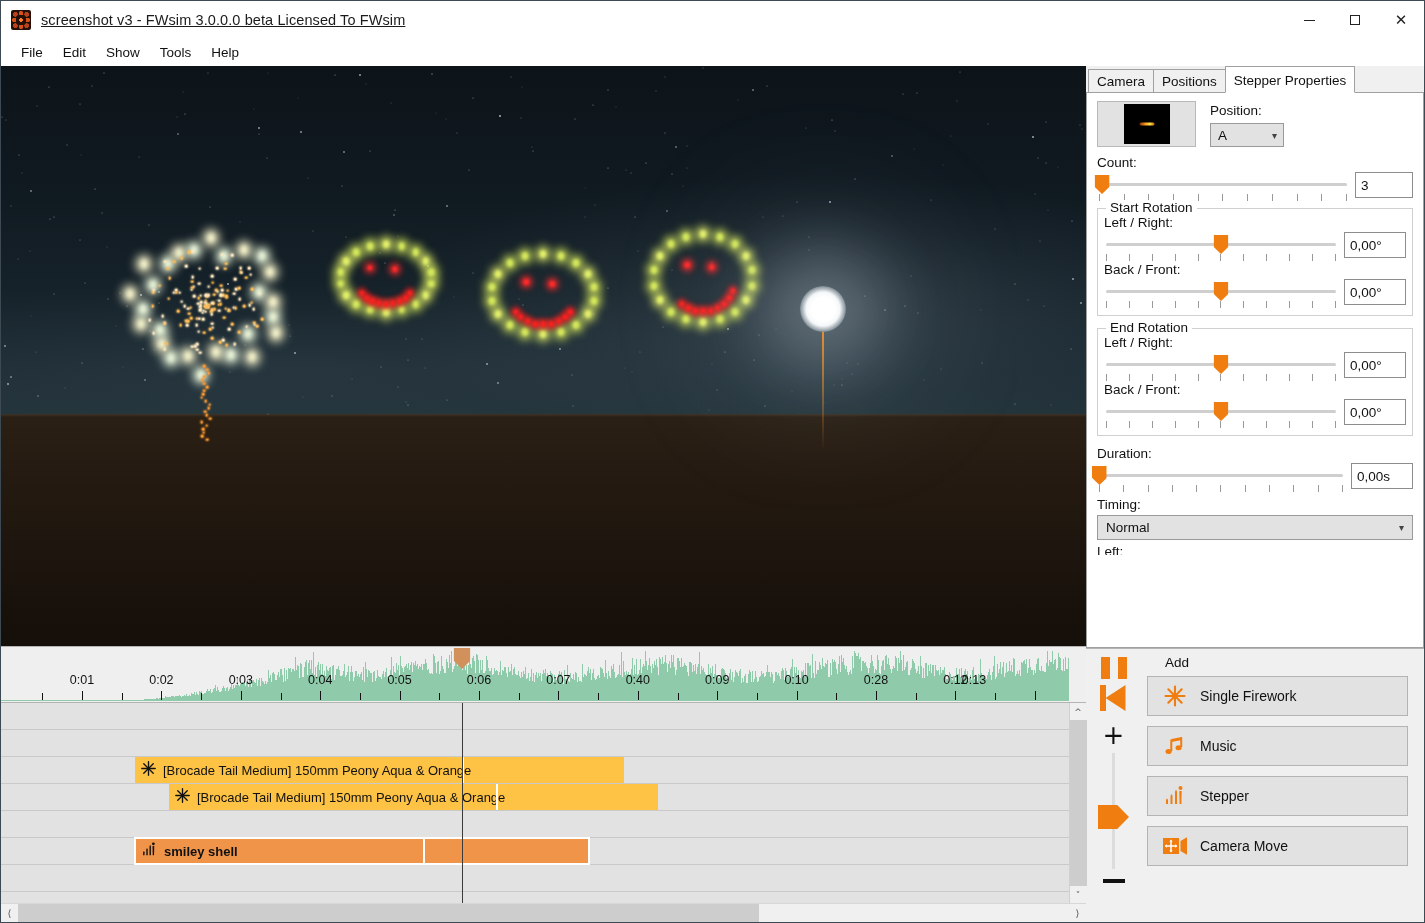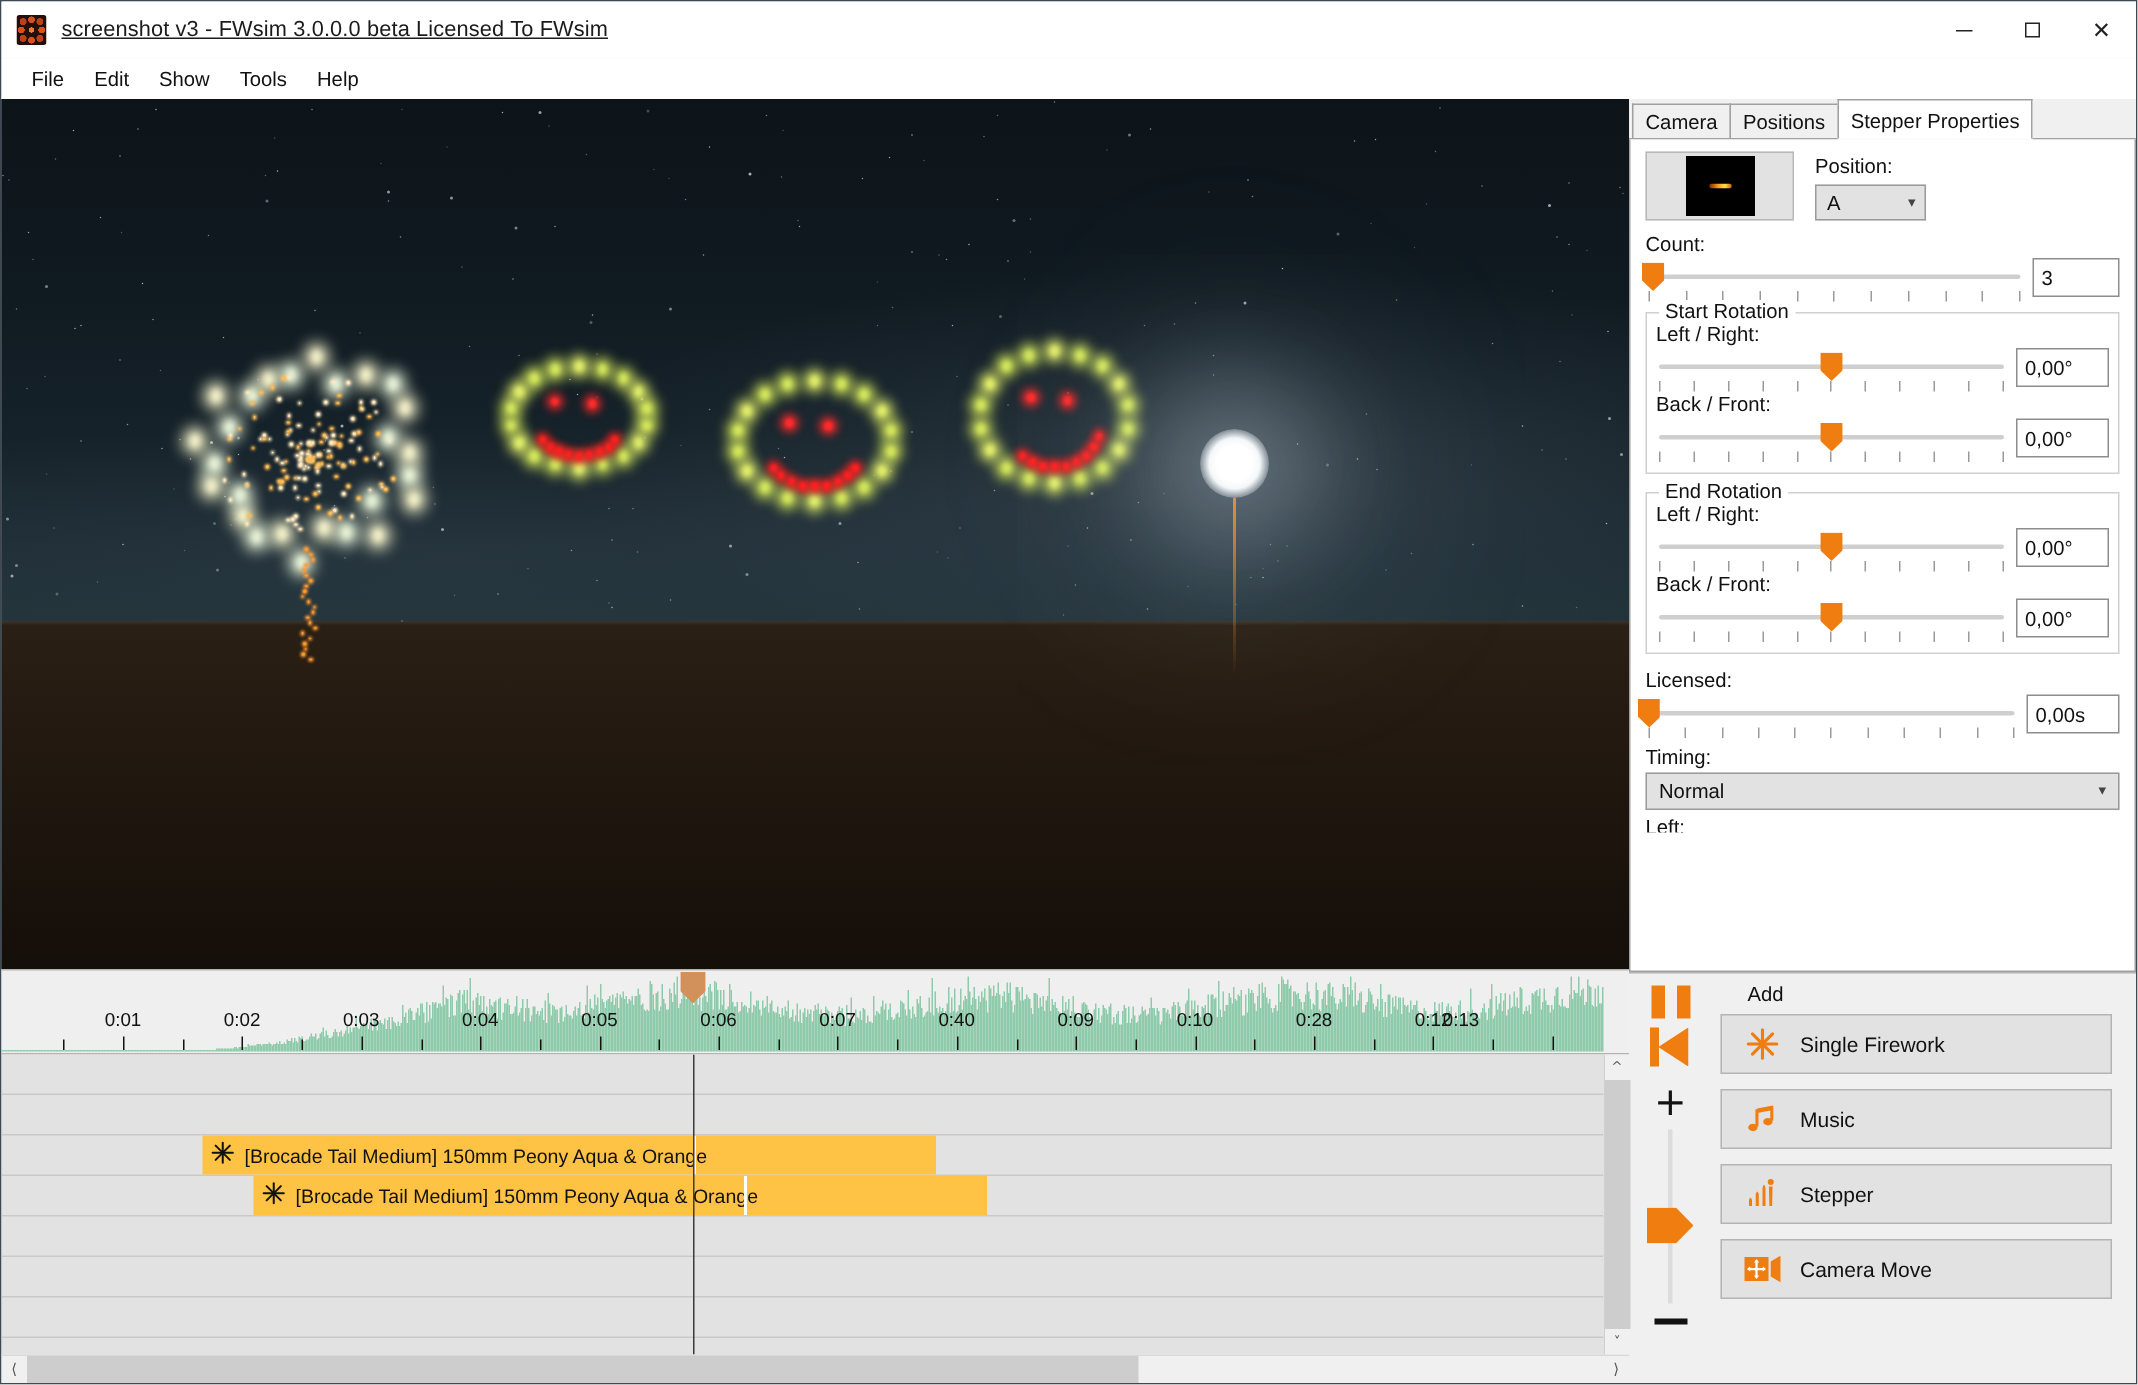--- a/index.html
+++ b/index.html
@@ -1969,20 +1969,33 @@
                     <g stroke="#111" stroke-width="1.9" stroke-linecap="round">
                       <line x1="12" y1="2.5" x2="12" y2="21.5"></line>
                       <line x1="2.5" y1="12" x2="21.5" y2="12"></line>
                       <line x1="5.3" y1="5.3" x2="18.7" y2="18.7"></line>
                       <line x1="18.7" y1="5.3" x2="5.3" y2="18.7"></line>
                     </g>
                   </svg></span>
                 <span class="cname">[Brocade Tail Medium] 150mm Peony Aqua &amp; Orange</span>
                 <div class="split-line" style="left: 327px;"></div>
               </div>
+              <div class="clip step-clip" style="left: 133px; width: 456px; top: 134px; background: rgb(240, 148, 74);">
+                <span class="icon-star"><svg width="17" height="17" viewBox="0 0 24 24">
+                    <g fill="#111">
+                      <path d="M3 16 Q4 13 5 16 L5 20 L3 20 Z"></path>
+                      <path d="M7.5 12 Q8.5 8.5 9.5 12 L9.5 20 L7.5 20 Z"></path>
+                      <path d="M12 8 Q13 3.5 14 8 L14 20 L12 20 Z"></path>
+                      <circle cx="17.5" cy="4" r="2"></circle>
+                      <path d="M16.3 7 L18.7 7 L18.4 20 L16.6 20 Z"></path>
+                    </g>
+                  </svg></span>
+                <span class="cname">smiley shell</span>
+                <div class="split-line" style="left: 287px;"></div>
+              </div>
               <div class="playhead-line" id="playline" style="left: 461px;"></div>
             </div>
           <div class="vscroll">
             <div class="vs-btn">^</div>
             <div class="vs-thumb"></div>
             <div class="vs-btn">˅</div>
           </div>
         </div>
         <div class="hscroll-wrap">
           <div class="hs-btn">⟨</div>
@@ -2126,21 +2139,21 @@
                   <i></i>
                   <i></i>
                   <i></i>
                   <i></i>
                 </div>
             </div>
             <div class="numbox wide">0,00°</div>
           </div>
         </div>
 
-        <div class="lbl" style="margin-top:10px;">Licensed:</div>
+        <div class="lbl" style="margin-top:10px;">Duration:</div>
         <div class="slider-row">
           <div class="slider-wrap">
             <div class="slider-track"></div>
             <div class="slider-thumb" style="left:1%"></div>
             <div class="slider-ticks">
                 <i></i>
                 <i></i>
                 <i></i>
                 <i></i>
                 <i></i>

